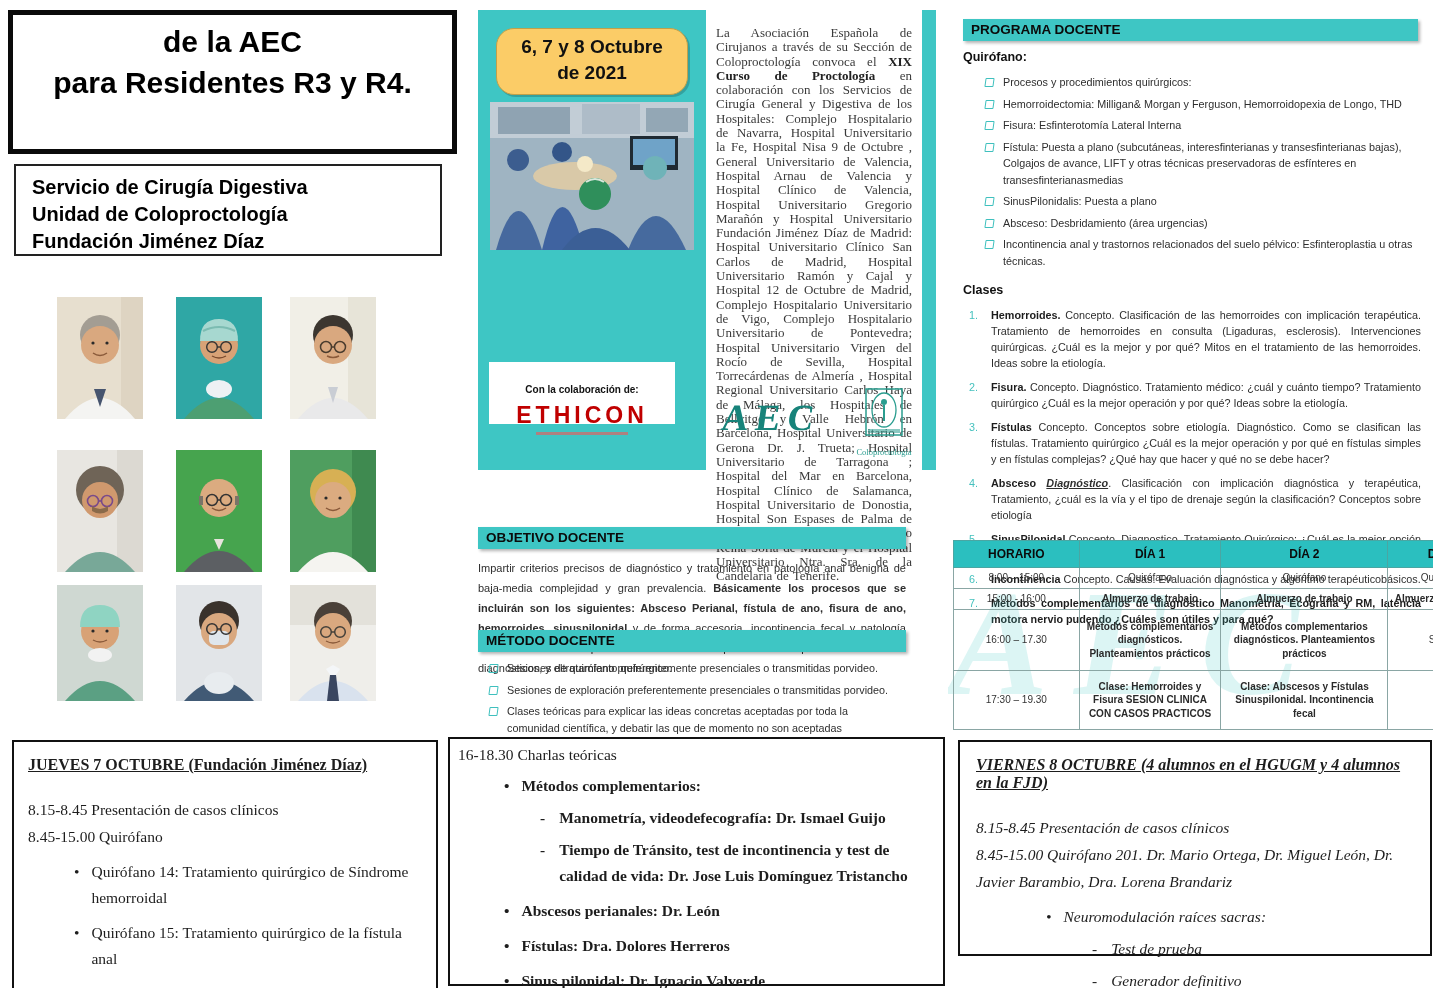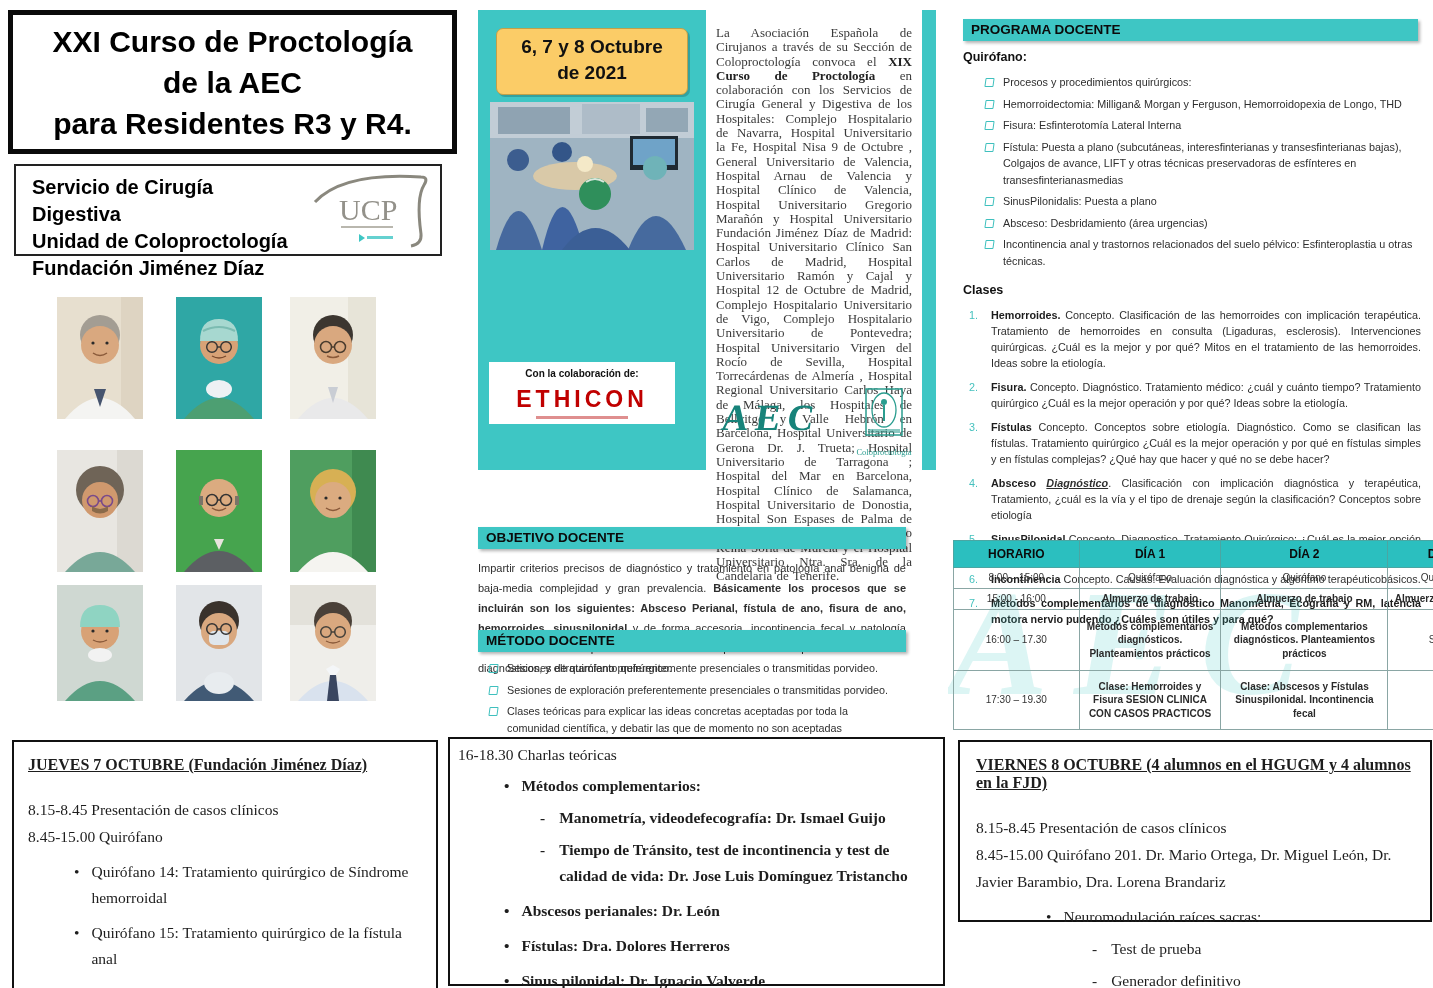--- a/index.html
+++ b/index.html
@@ -16,26 +16,26 @@
   .ucp{width:135px;position:relative;}
   .ucp svg{position:absolute;left:0;top:2px;}
 
   .photo{position:absolute;width:86px;height:122px;overflow:hidden;}
   .photo svg{display:block;}
 
   
   .teal-panel{left:478px;top:10px;width:228px;height:460px;background:#3ec6c4;}
   .teal-strip{left:922px;top:10px;width:14px;height:460px;background:#3ec6c4;}
   .date-box{left:496px;top:28px;width:190px;height:60px;background:#fbcc67;
-    border:1px solid #bfa04a;border-radius:7px;box-shadow:2px 2px 0 rgba(0,0,0,.18);
+    border:1px solid #bfa04a;border-radius:18px;box-shadow:2px 2px 0 rgba(0,0,0,.18);
     text-align:center;padding-top:5px;}
   .date-box div{font-weight:bold;font-size:19px;line-height:26px;color:#111;}
   .or-photo{left:490px;top:102px;width:204px;height:148px;}
   .collab-box{left:489px;top:362px;width:186px;height:62px;background:#fff;text-align:center;}
-  .collab-label{font-weight:bold;font-size:10px;color:#111;padding-top:6px;
+  .collab-label{font-weight:bold;font-size:10px;color:#111;padding-top:22px;
     font-family:"Liberation Sans",sans-serif;}
   .ethicon{color:#c00000;font-weight:bold;font-size:23px;letter-spacing:4px;margin-top:7px;}
   .ethicon-sub{width:92px;height:3px;background:#d46a6a;margin:3px auto 0 auto;opacity:.75;}
 
   .intro-panel{left:706px;top:10px;width:216px;height:460px;background:#fff;
     padding:16px 10px 0 10px;box-sizing:border-box;}
   .intro-text{font-family:"Liberation Serif",serif;font-size:13px;line-height:14.3px;
     text-align:justify;color:#3a3a3a;word-spacing:1px;}
   .intro-text b{color:#222;}
   .aec-logo{left:722px;top:396px;font-family:"Liberation Serif",serif;font-size:37px;
@@ -81,55 +81,45 @@
     text-align:center;padding:2px 4px;background:transparent;}
   .c0{width:106px;} .c1{width:120px;} .c2{width:142px;} .c3{width:92px;}
   .r1 td{height:16px;} .r2 td{height:16px;} .r3 td{height:56px;} .r4 td{height:54px;}
   .sched td.bold-cell{font-weight:bold;color:#2a2a2a;}
 
   
   .bbox{border:2px solid #111;background:#fff;font-family:"Liberation Serif",serif;
     color:#1d1d1d;box-sizing:border-box;}
   .box-jueves{left:12px;top:740px;width:426px;height:313px;padding:14px 14px 0 14px;}
   .box-charlas{left:448px;top:737px;width:497px;height:249px;padding:7px 12px 0 8px;}
-  .box-viernes{left:958px;top:740px;width:474px;height:182px;padding:14px 14px 0 16px;}
+  .box-viernes{left:958px;top:740px;width:474px;height:216px;padding:14px 14px 0 16px;font-style:italic;}
   .bb-title{font-weight:bold;font-size:16px;text-decoration:underline;margin-bottom:22px;}
   .bb-line{font-size:15.5px;line-height:27px;}
   .bb-bullet{display:flex;font-size:15.5px;line-height:26px;margin-top:9px;}
   .bb-bullet .dot{flex:0 0 auto;margin:0 12px 0 46px;}
   .bb-sub{display:flex;font-size:15.5px;line-height:26px;margin-top:6px;}
   .bb-sub .dash{flex:0 0 auto;margin:0 14px 0 82px;}
   .box-charlas .bb-bullet,.box-charlas .bb-sub{font-weight:600;}
   .box-charlas .bb-title{font-weight:normal;text-decoration:none;font-size:15.5px;margin-bottom:4px;}
   .box-viernes .bb-bullet .dot{margin-left:70px;}
   .box-viernes .bb-sub .dash{margin-left:116px;}
 </style>
 </head>
 <body>
 
 <div class="abs title-box">
-  <div class="tl">XXI Curso de Proctología</div>
   <div class="tl">de la AEC</div>
   <div class="tl">para Residentes R3 y R4.</div>
 </div>
 
 <div class="abs org-box">
   <div class="org-text">
     <div>Servicio de Cirugía Digestiva</div>
     <div>Unidad de Coloproctología</div>
     <div>Fundación Jiménez Díaz</div>
-  </div>
-  <div class="ucp">
-    <svg width="132" height="84" viewBox="0 0 132 84">
-      <path d="M10 34 Q38 4 116 9 Q124 9 119 17 Q111 30 116 66 Q117 76 106 78" stroke="#8a887e" stroke-width="3" fill="none"></path>
-      <text x="34" y="52" font-family="Liberation Serif,serif" font-size="30" fill="#93918a">UCP</text>
-      <rect x="36" y="58" width="52" height="2" fill="#b9b7ae"></rect>
-      <path d="M54 66 l6 4 -6 4 Z" fill="#3ec6c4"></path>
-      <rect x="62" y="68" width="26" height="3" fill="#3ec6c4" opacity=".8"></rect>
-    </svg>
   </div>
 </div>
 
 <div class="photo" style="left:57px;top:297px;">
   <svg width="86" height="122">
       <rect width="86" height="122" fill="#e7dfcf"></rect>
       <rect x="64" width="22" height="122" fill="#ded4c2"></rect>
       <circle cx="43" cy="38" r="20" fill="#a39d93"></circle>
       <circle cx="43" cy="48" r="19" fill="#d9a87f"></circle>
       <circle cx="36" cy="46" r="1.6" fill="#2a2a2a"></circle>

